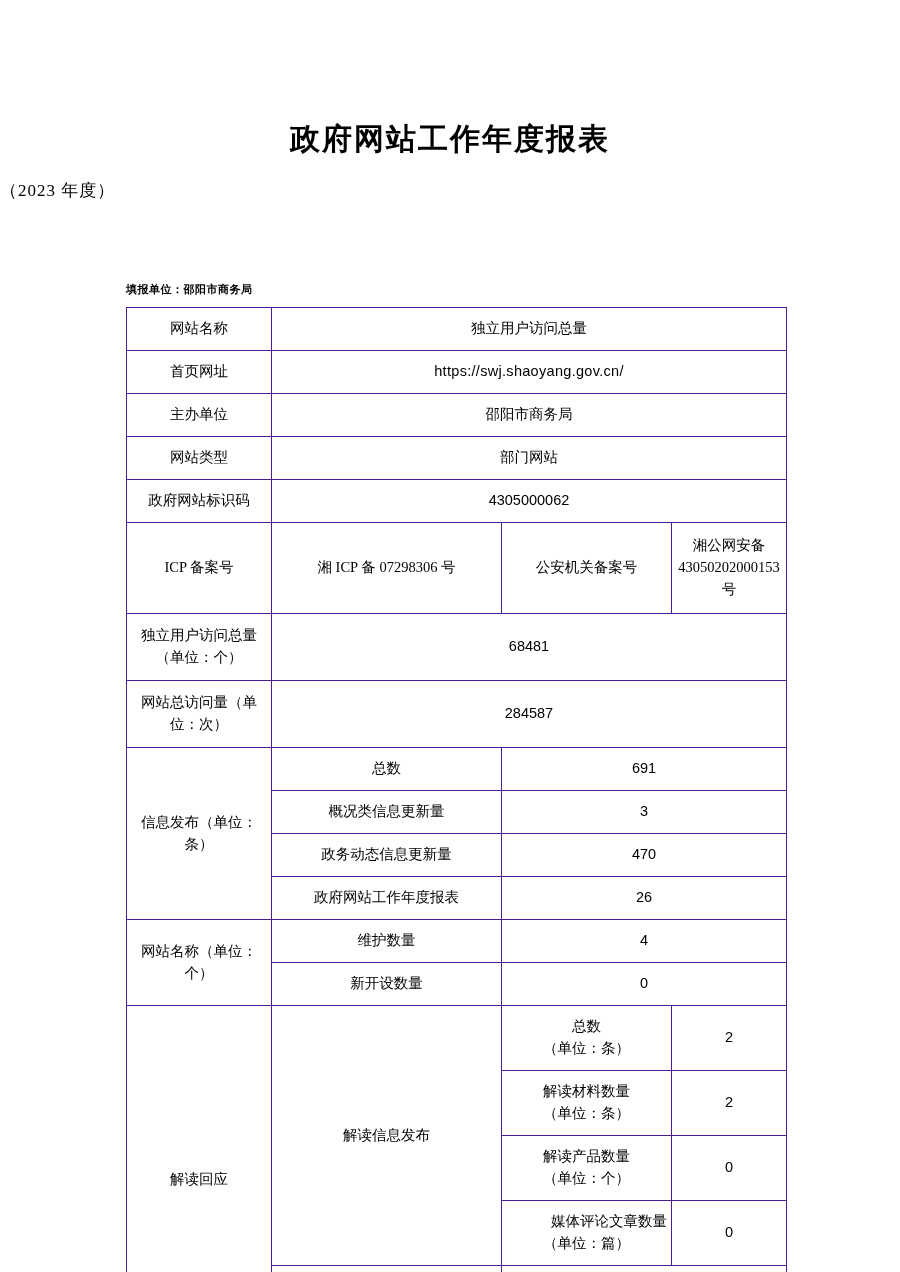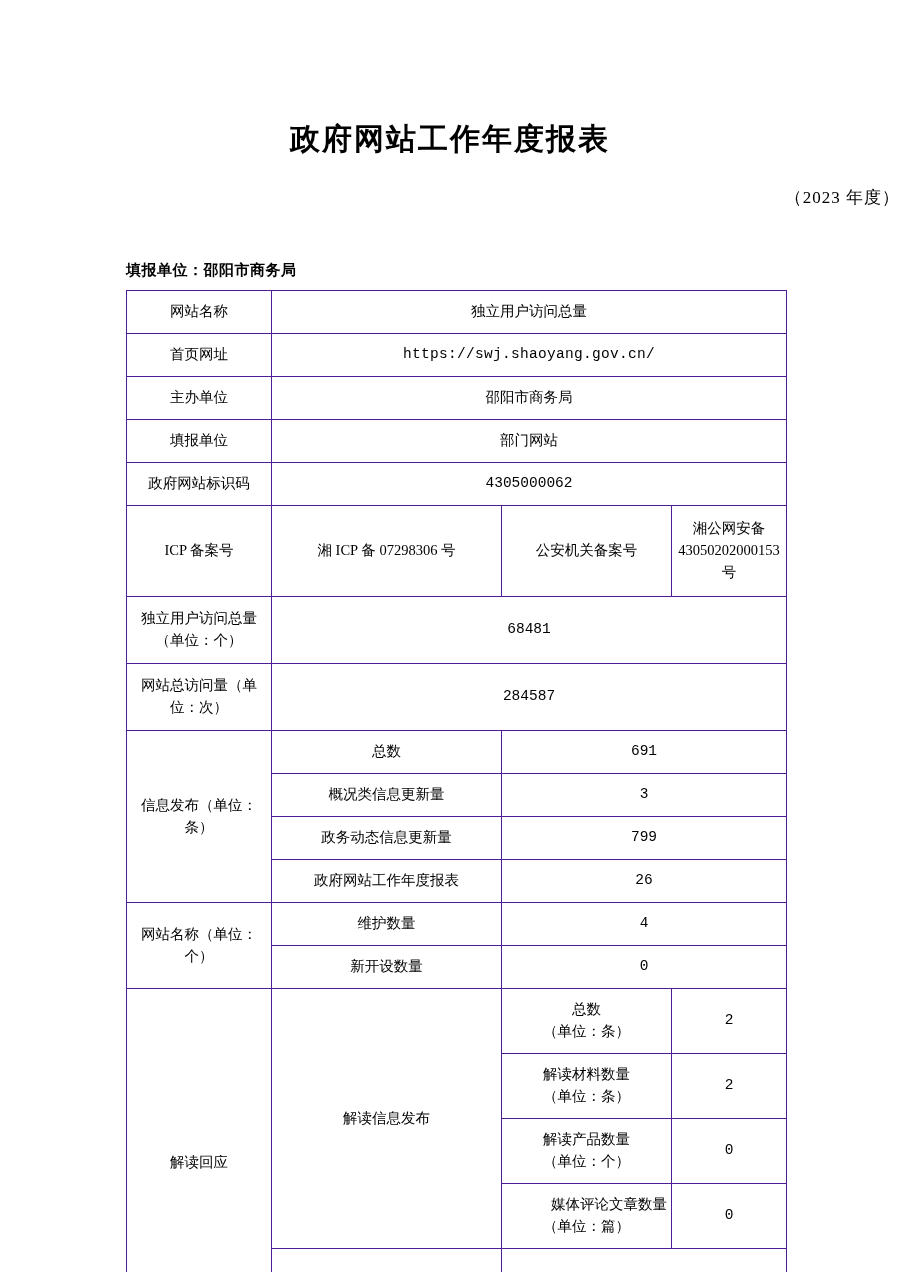--- a/index.html
+++ b/index.html
@@ -23,29 +23,29 @@
   }
   .doc-title {
     text-align: center;
     font-size: 30px;
     font-weight: bold;
     letter-spacing: 2px;
     margin-top: 119px;
     font-family: "Liberation Sans", "DejaVu Sans", sans-serif;
   }
   .doc-subtitle {
-    text-align: right;
+    text-align: left;
     font-size: 17px;
-    margin-top: 26px;
+    margin-top: 19px;
     letter-spacing: 1px;
   }
   .reporting-unit {
-    margin-top: 52px;
+    margin-top: 80px;
     margin-left: 126px;
-    font-size: 15px;
+    font-size: 11px;
     font-weight: bold;
     letter-spacing: 0.5px;
   }
   table.report {
     border-collapse: collapse;
     margin-left: 126px;
     margin-top: 10px;
     width: 660px;
     table-layout: fixed;
   }
@@ -54,26 +54,26 @@
     text-align: center;
     vertical-align: middle;
     font-size: 14.5px;
     padding: 6px 4px;
     line-height: 1.5;
   }
   td.label {
     font-size: 14.5px;
   }
   td.value-mono {
-    font-family: Liberation Mono, monospace;
+    font-family: Liberation Sans, sans-serif;
     font-size: 14px;
     letter-spacing: 0.3px;
   }
   td.num {
-    font-family: Liberation Mono, monospace;
+    font-family: Liberation Sans, sans-serif;
     font-size: 15px;
   }
   .h-row td { height: 30px; }
   .nowrap { white-space: nowrap; text-align: right; }
 </style>
 </head>
 <body>
 
 <div class="page">
 
@@ -96,21 +96,21 @@
       </tr>
       <tr class="h-row">
         <td class="label">首页网址</td>
         <td colspan="4" class="value-mono">https://swj.shaoyang.gov.cn/</td>
       </tr>
       <tr class="h-row">
         <td class="label">主办单位</td>
         <td colspan="4">邵阳市商务局</td>
       </tr>
       <tr class="h-row">
-        <td class="label">填报单位</td>
+        <td class="label">网站类型</td>
         <td colspan="4">部门网站</td>
       </tr>
       <tr class="h-row">
         <td class="label">政府网站标识码</td>
         <td colspan="4" class="num">4305000062</td>
       </tr>
       <tr>
         <td class="label" style="height:78px">ICP 备案号</td>
         <td colspan="2">湘 ICP 备 07298306 号</td>
         <td class="label">公安机关备案号</td>
@@ -129,21 +129,21 @@
         <td class="label" rowspan="4">信息发布（单位：条）</td>
         <td colspan="2">总数</td>
         <td colspan="2" class="num">691</td>
       </tr>
       <tr class="h-row">
         <td colspan="2">概况类信息更新量</td>
         <td colspan="2" class="num">3</td>
       </tr>
       <tr class="h-row">
         <td colspan="2">政务动态信息更新量</td>
-        <td colspan="2" class="num">799</td>
+        <td colspan="2" class="num">470</td>
       </tr>
       <tr class="h-row">
         <td colspan="2">政府网站工作年度报表</td>
         <td colspan="2" class="num">26</td>
       </tr>
 
       <tr class="h-row">
         <td class="label" rowspan="2">网站名称（单位：个）</td>
         <td colspan="2">维护数量</td>
         <td colspan="2" class="num">4</td>

